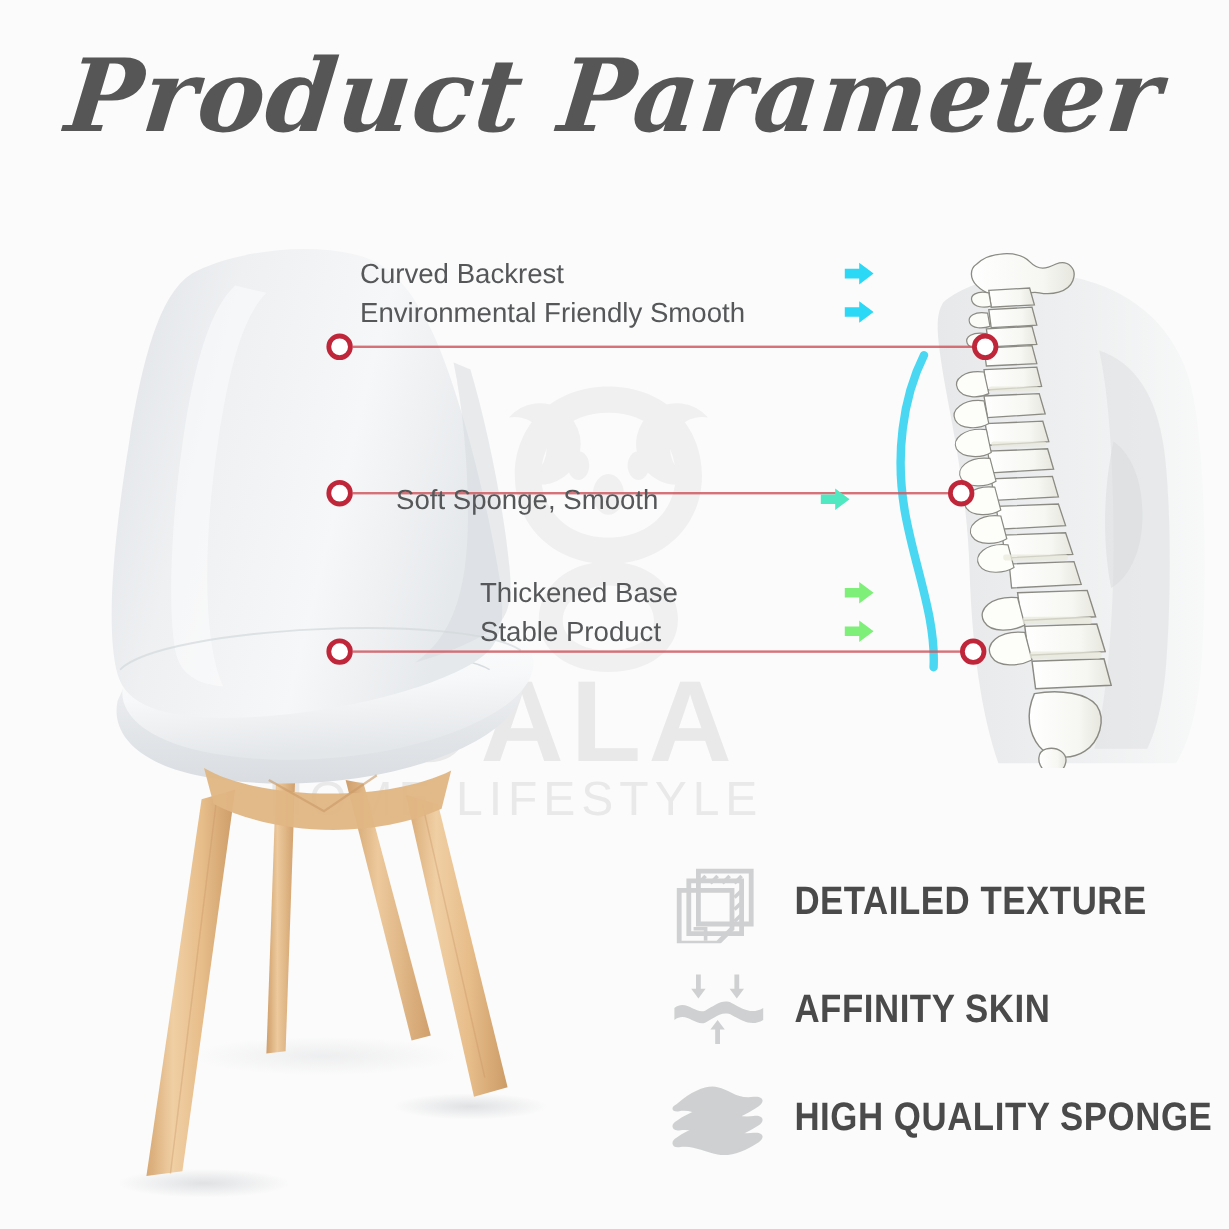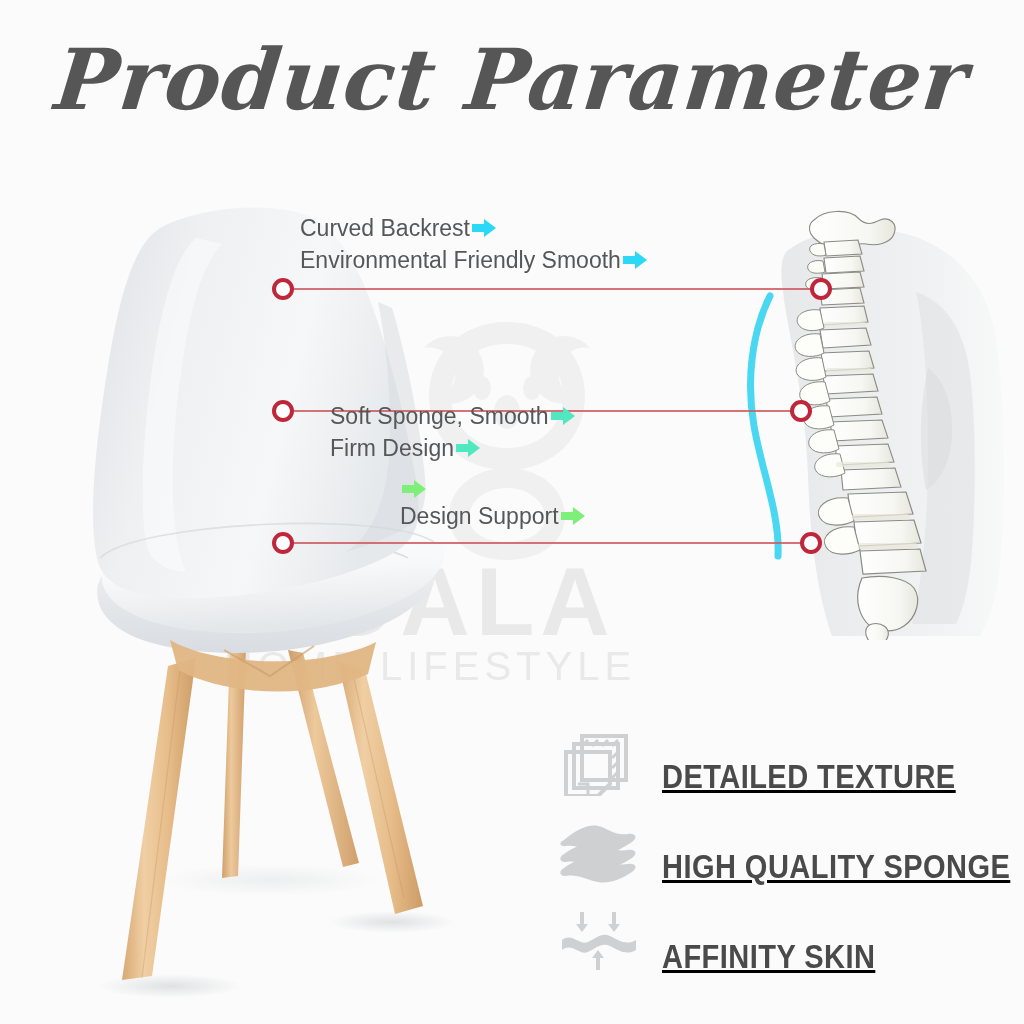--- a/index.html
+++ b/index.html
@@ -63,31 +63,30 @@
   }
 
   
   .callout-text {
     text-align:right;
     color:#555759;
     font-size:23px;
     line-height:32px;
     white-space:nowrap;
   }
-  .callout-row { display:flex; align-items:center; justify-content:flex-start; }
+  .callout-row { display:flex; align-items:center; justify-content:space-between; }
   .arrow-ico { width:28px; height:22px; flex:0 0 auto; }
 
   
   #features { left:556px; top:706px; width:420px; }
   .feature {
     display:flex;
-    align-items:flex-end;
+    align-items:center;
     height:90px;
     gap:22px;
-    text-decoration:underline;
   }
   .feature-icon { width:84px; height:70px; flex:0 0 auto; }
   .feature-label {
     font-family:"Liberation Sans Narrow","Liberation Sans", sans-serif;
     font-size:33px;
     font-weight:bold;
     color:#4a4a4a;
     letter-spacing:.5px;
     transform:scaleX(.88);
     transform-origin:left center;
@@ -308,40 +307,35 @@
   <div class="abs marker" style="left:272px; top:400px;"></div>
   <div class="abs marker" style="left:790px; top:400px;"></div>
 
   <div class="abs callout-text" style="left:330px; top:352px; width:380px;margin-top:48px;">
     <div class="callout-row">
       <span>Soft Sponge, Smooth</span>
       <svg class="arrow-ico" viewBox="0 0 28 22">
         <path d="M2 7 h12 V2 l12 9 l-12 9 V15 H2 Z" fill="#4fe8c0"></path>
       </svg>
     </div>
-    <div class="callout-row">
-      <span>Firm Design</span>
-      <svg class="arrow-ico" viewBox="0 0 28 22">
-        <path d="M2 7 h12 V2 l12 9 l-12 9 V15 H2 Z" fill="#4fe8c0"></path>
-      </svg>
-    </div>
   </div>
 
   <div class="abs callout-line" style="left:294px; top:542px; width:516px;"></div>
   <div class="abs marker" style="left:272px; top:532px;"></div>
   <div class="abs marker" style="left:800px; top:532px;"></div>
 
   <div class="abs callout-text" style="left:400px; top:478px; width:330px;">
     <div class="callout-row">
+      <span>Thickened Base</span>
       <svg class="arrow-ico" viewBox="0 0 28 22">
         <path d="M2 7 h12 V2 l12 9 l-12 9 V15 H2 Z" fill="#7ef07a"></path>
       </svg>
     </div>
     <div class="callout-row">
-      <span>Design Support</span>
+      <span>Stable Product</span>
       <svg class="arrow-ico" viewBox="0 0 28 22">
         <path d="M2 7 h12 V2 l12 9 l-12 9 V15 H2 Z" fill="#7ef07a"></path>
       </svg>
     </div>
   </div>
 
   <div class="abs" id="features">
 
     <div class="feature">
       <svg class="feature-icon" viewBox="0 0 84 70">
@@ -359,40 +353,40 @@
           <path d="M62 26 l-6 6"></path>
             <path d="M62 36 l-6 6"></path>
             <path d="M62 46 l-6 6"></path>
         </g>
       </svg>
       <span class="feature-label">DETAILED TEXTURE</span>
     </div>
 
     <div class="feature">
       <svg class="feature-icon" viewBox="0 0 84 70">
+        <path d="M6 34 c10 -8 18 6 26 2 c8 -4 14 -10 22 -6 c8 4 16 10 26 4 v10
+                 c-10 6 -18 0 -26 -4 c-8 -4 -14 2 -22 6 c-8 4 -16 -10 -26 -2 Z" fill="#cfd0d1"></path>
+        <g fill="#cfd0d1">
+          <path d="M24 6 h4 v12 h4 l-6 8 l-6 -8 h4 z"></path>
+          <path d="M56 6 h4 v12 h4 l-6 8 l-6 -8 h4 z"></path>
+          <path d="M40 64 h4 v-12 h4 l-6 -8 l-6 8 h4 z"></path>
+        </g>
+      </svg>
+      <span class="feature-label">AFFINITY SKIN</span>
+    </div>
+
+    <div class="feature">
+      <svg class="feature-icon" viewBox="0 0 84 70">
         <g fill="#cfd0d1">
           <path d="M8 24 c14 -12 26 -16 34 -14 c10 2 16 10 30 8 c8 -1 10 4 4 8
                    c-12 8 -24 14 -34 12 c-12 -2 -20 -10 -32 -8 c-6 1 -8 -3 -2 -6 Z"></path>
           <path d="M8 38 c14 -10 26 -12 34 -10 c10 2 16 8 30 6 c8 -1 10 4 4 8
                    c-12 8 -24 12 -34 10 c-12 -2 -20 -8 -32 -6 c-6 1 -8 -5 -2 -8 Z"></path>
           <path d="M8 52 c14 -10 26 -12 34 -10 c10 2 16 8 30 6 c8 -1 10 4 4 8
                    c-12 8 -24 12 -34 10 c-12 -2 -20 -8 -32 -6 c-6 1 -8 -5 -2 -8 Z"></path>
         </g>
       </svg>
       <span class="feature-label">HIGH QUALITY SPONGE</span>
     </div>
 
-    <div class="feature">
-      <svg class="feature-icon" viewBox="0 0 84 70">
-        <path d="M6 34 c10 -8 18 6 26 2 c8 -4 14 -10 22 -6 c8 4 16 10 26 4 v10
-                 c-10 6 -18 0 -26 -4 c-8 -4 -14 2 -22 6 c-8 4 -16 -10 -26 -2 Z" fill="#cfd0d1"></path>
-        <g fill="#cfd0d1">
-          <path d="M24 6 h4 v12 h4 l-6 8 l-6 -8 h4 z"></path>
-          <path d="M56 6 h4 v12 h4 l-6 8 l-6 -8 h4 z"></path>
-          <path d="M40 64 h4 v-12 h4 l-6 -8 l-6 8 h4 z"></path>
-        </g>
-      </svg>
-      <span class="feature-label">AFFINITY SKIN</span>
-    </div>
-
   </div>
 
 </div>
 
 </body></html>

